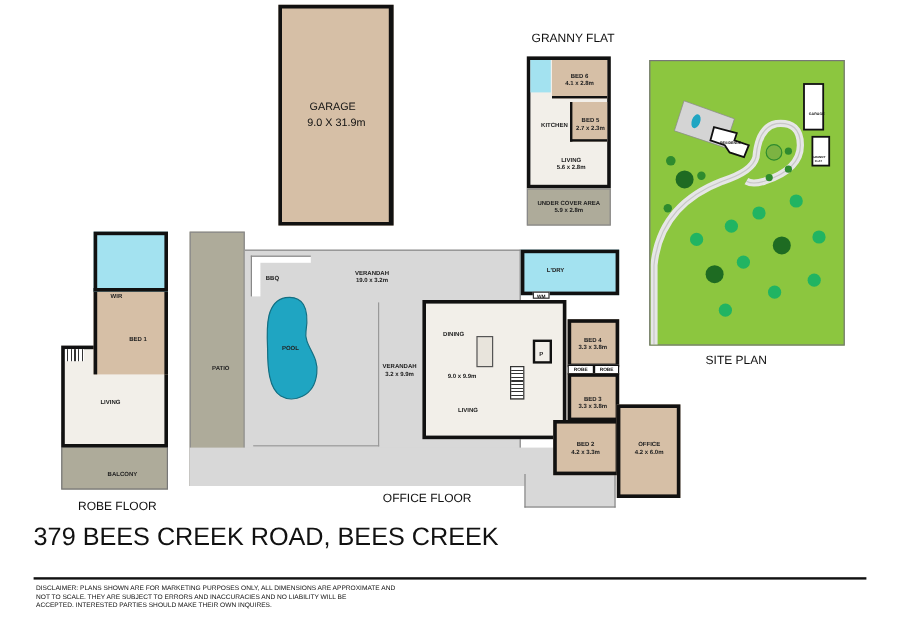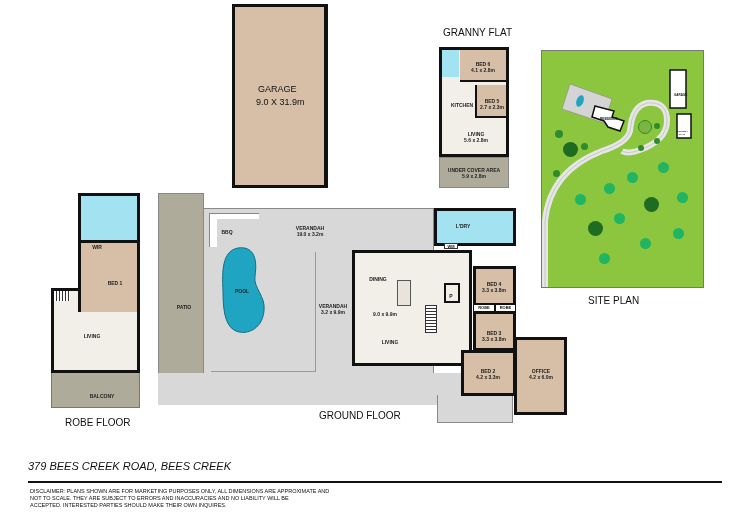--- a/index.html
+++ b/index.html
@@ -127,21 +127,21 @@
 <div class="lbl" style="left:494px;top:336px;">3.3 x 3.8m</div>
 
 <div class="abs room-tan wall" style="left:461px;top:350px;width:55px;height:46px;"></div>
 <div class="lbl" style="left:488px;top:368px;">BED 2</div>
 <div class="lbl" style="left:488px;top:374px;">4.2 x 3.3m</div>
 
 <div class="abs room-tan wall" style="left:514px;top:337px;width:53px;height:78px;"></div>
 <div class="lbl" style="left:541px;top:368px;">OFFICE</div>
 <div class="lbl" style="left:541px;top:374px;">4.2 x 6.0m</div>
 
-<div class="sec" style="left:319px;top:410px;font-size:10px;">GROUND FLOOR</div>
+<div class="sec" style="left:319px;top:410px;font-size:10px;">OFFICE FLOOR</div>
 
-<div class="abs" style="left:28px;top:460px;font-size:11px;white-space:nowrap;font-style:italic;">379 BEES CREEK ROAD, BEES CREEK</div>
+<div class="abs" style="left:28px;top:436px;font-size:21px;white-space:nowrap;">379 BEES CREEK ROAD, BEES CREEK</div>
 <div class="abs" style="left:28px;top:481px;width:694px;height:2px;background:#111;"></div>
 <div class="abs" style="left:30px;top:488px;font-size:5.5px;line-height:7px;white-space:nowrap;">
   <div>DISCLAIMER: PLANS SHOWN ARE FOR MARKETING PURPOSES ONLY, ALL DIMENSIONS ARE APPROXIMATE AND</div>
   <div>NOT TO SCALE. THEY ARE SUBJECT TO ERRORS AND INACCURACIES AND NO LIABILITY WILL BE</div>
   <div>ACCEPTED. INTERESTED PARTIES SHOULD MAKE THEIR OWN INQUIRES.</div>
 </div>
 
 </body></html>

